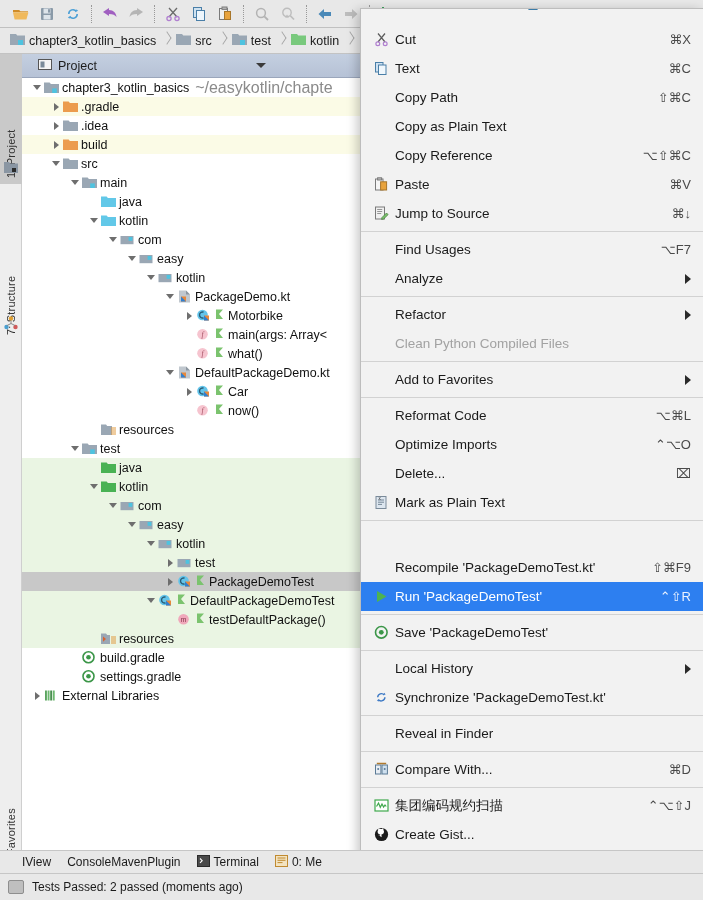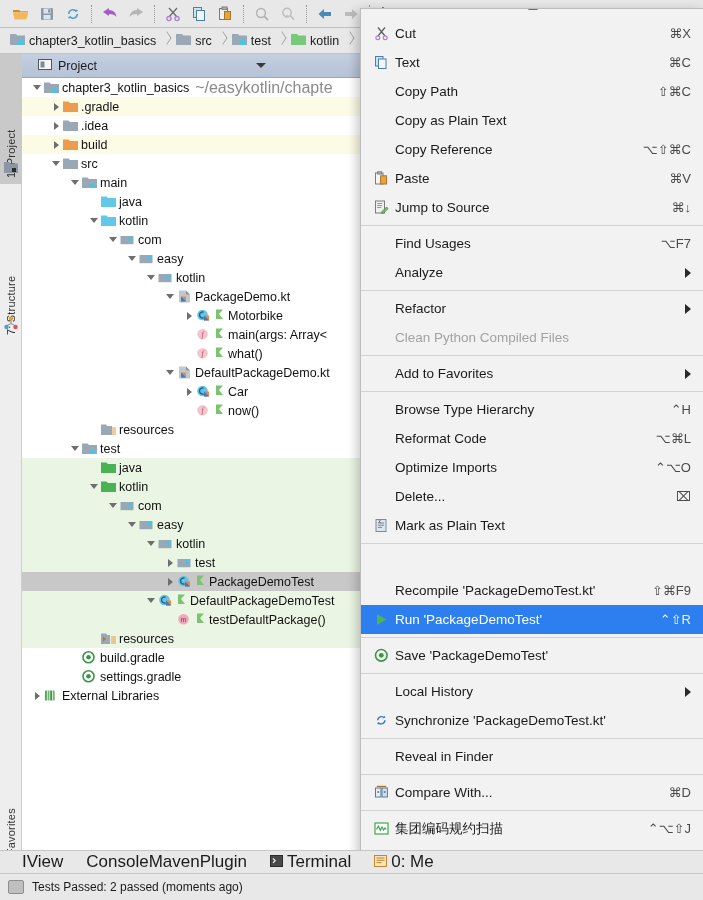--- a/index.html
+++ b/index.html
@@ -126,21 +126,21 @@
     display: flex; align-items: center; gap: 8px;
   }
   .wm-text { font-size: 25px; color: #c3ccc9; letter-spacing: 2px; line-height: 1; }
   .wm-sub { font-size: 8px; color: #cfd6d3; letter-spacing: 2.4px; margin-top: 4px; }
 
   
   .toolwin-bar {
     position: absolute; left: 0; bottom: 27px; width: 703px; height: 23px;
     background: #e8e8e8; border-top: 1px solid #c6c6c6;
     display: flex; align-items: center; padding-left: 22px;
-    font-size: 17px; color: #1b1b1b; gap: 23px;
+    font-size: 12px; color: #1b1b1b; gap: 16px;
   }
   .twb-item { display: flex; align-items: center; gap: 4px; white-space: nowrap; }
   .status-bar {
     position: absolute; left: 0; bottom: 0; width: 703px; height: 27px;
     background: #e8e8e8; border-top: 1px solid #c6c6c6;
     display: flex; align-items: center; padding-left: 8px; gap: 8px;
     font-size: 12px; color: #1b1b1b;
   }
   .status-chip {
     width: 16px; height: 14px; background: #bfbfbf;
@@ -770,21 +770,21 @@
               <rect x="8.8" y="1.5" width="1.9" height="10" fill="#6db870"></rect>
             </svg>
           </span>
           <span class="lbl">External Libraries</span>
         </div>
       </div>
   </div>
 
   <div class="ctxmenu">
     <div class="scroll-up"></div>
-    <div id="menu-body" style="padding-top:10px;">
+    <div id="menu-body" style="padding-top:16px;">
         <div class="mi">
           <span class="mi-ico">
             <svg width="15" height="15" viewBox="0 0 15 15">
               <path d="M4 1.5l7 8.5M11 1.5l-7 8.5" stroke="#5b5b5b" stroke-width="1.2" fill="none"></path>
               <circle cx="3.8" cy="11.8" r="1.9" fill="none" stroke="#b07fd0" stroke-width="1.2"></circle>
               <circle cx="11.2" cy="11.8" r="1.9" fill="none" stroke="#b07fd0" stroke-width="1.2"></circle>
             </svg>
           </span>
           <span class="mi-label">Cut</span>
           <span class="mi-spacer"></span>
@@ -868,26 +868,20 @@
           <span class="mi-spacer"></span>
         </div>
         <div class="msep"></div>
         <div class="mi">
           <span class="mi-ico"></span>
           <span class="mi-label">Add to Favorites</span>
           <span class="mi-spacer"></span>
           <span class="mi-sub"></span>
         </div>
         <div class="msep"></div>
-        <div class="mi">
-          <span class="mi-ico"></span>
-          <span class="mi-label">Browse Type Hierarchy</span>
-          <span class="mi-spacer"></span>
-          <span class="mi-key">⌃H</span>
-        </div>
         <div class="mi">
           <span class="mi-ico"></span>
           <span class="mi-label">Reformat Code</span>
           <span class="mi-spacer"></span>
           <span class="mi-key">⌥⌘L</span>
         </div>
         <div class="mi">
           <span class="mi-ico"></span>
           <span class="mi-label">Optimize Imports</span>
           <span class="mi-spacer"></span>

